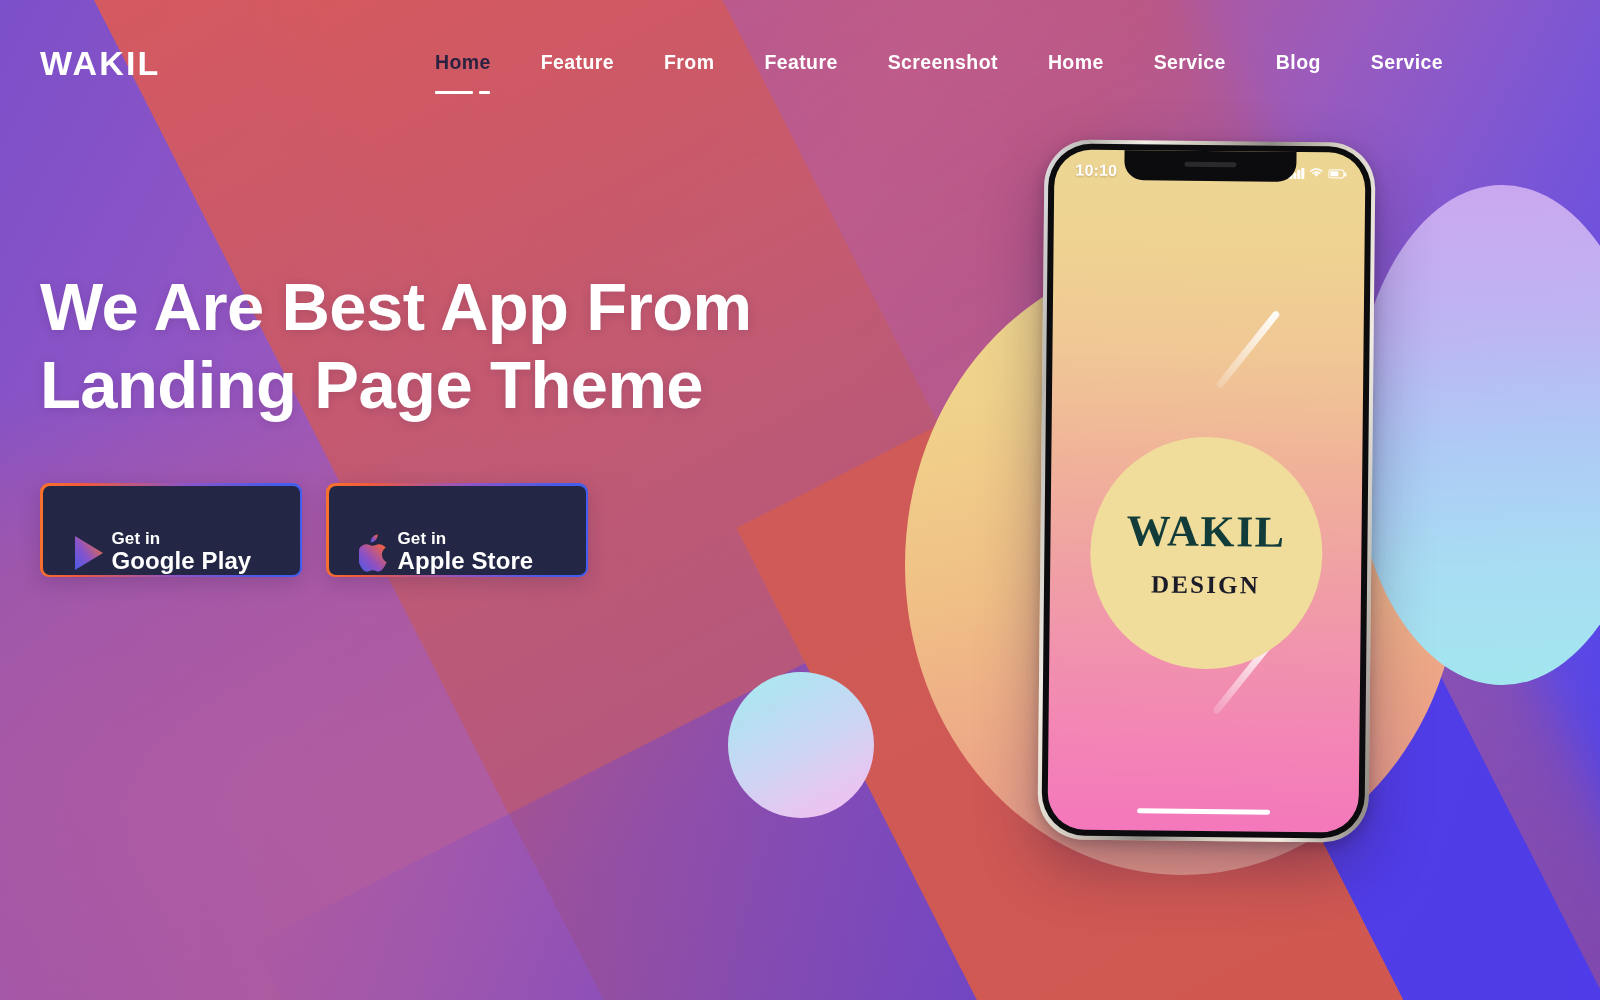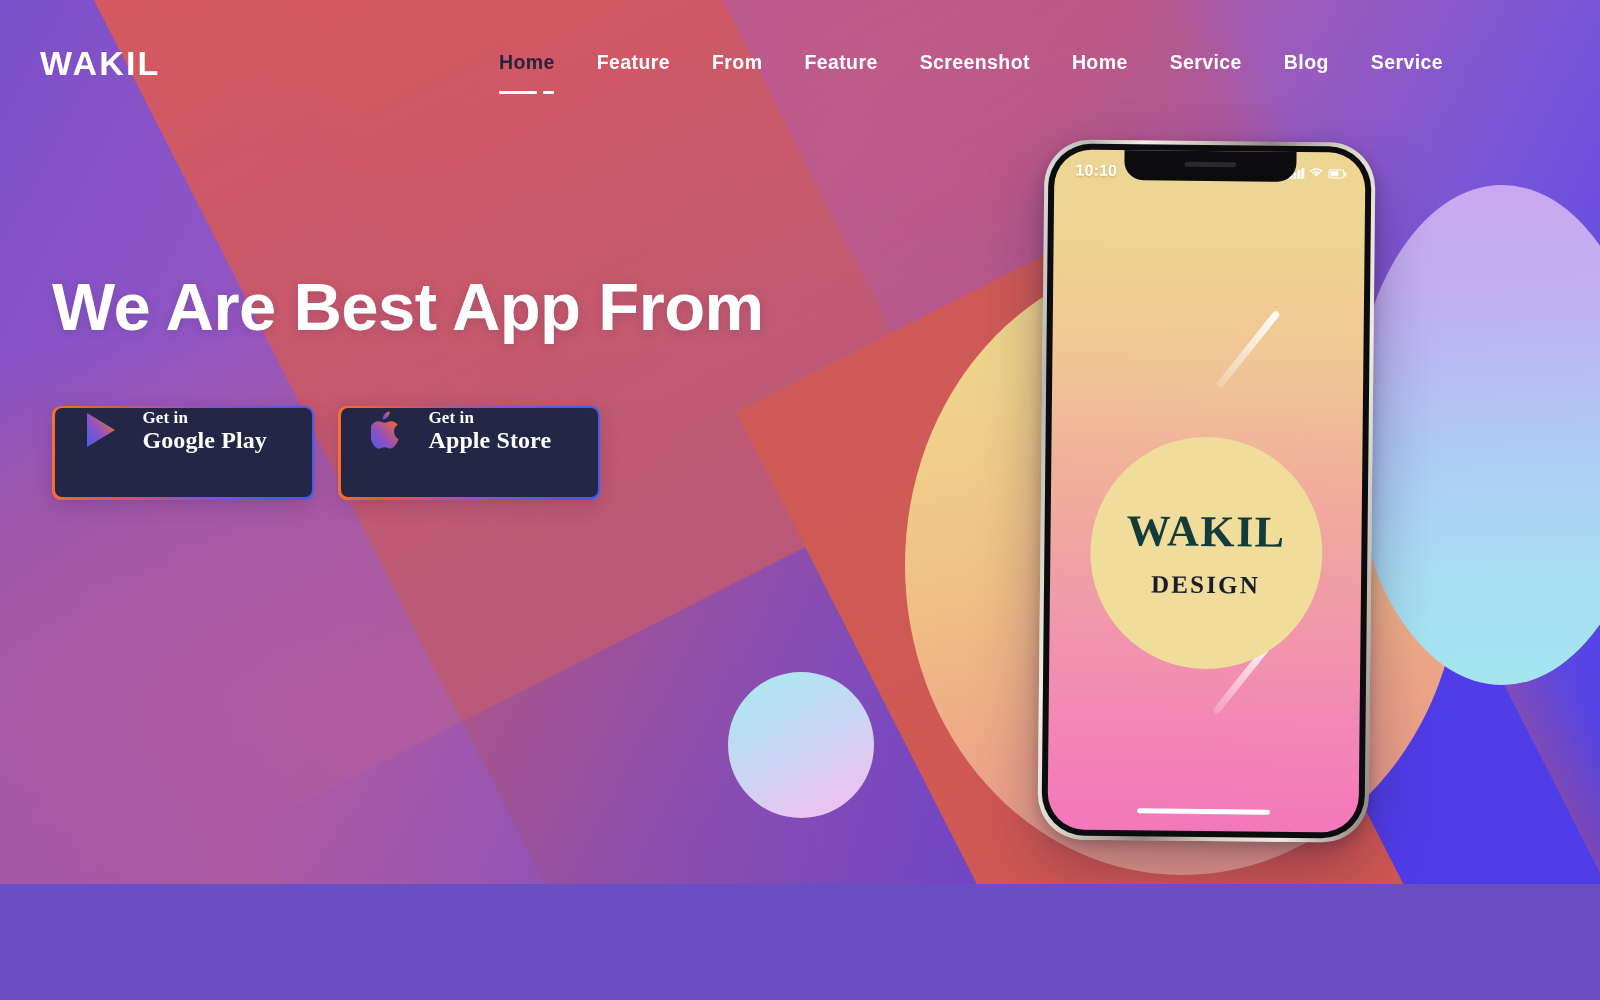--- a/index.html
+++ b/index.html
@@ -6,21 +6,21 @@
   html, body {
     width:1600px; height:1000px;
     overflow:hidden;
     font-family:"Liberation Sans", sans-serif;
     background:#6a4fc4;
   }
 
   
   .stage {
     position:relative;
-    width:1600px; height:884px;
+    width:1600px; height:1000px;
     overflow:hidden;
   }
 
   
   .bg-base {
     position:absolute; inset:0;
     background:
       linear-gradient(118deg,
         #7b4fc9 0%,
         #8b54c6 14%,
@@ -150,21 +150,21 @@
     color:#ffffff;
     font-size:34px;
     font-weight:700;
     letter-spacing:2.2px;
     line-height:1;
     white-space:nowrap;
   }
   .nav {
     margin-left:auto;
     display:flex; align-items:center;
-    gap:8px;
+    gap:16px;
     padding-right:100px;
   }
   .nav-item {
     position:relative;
     color:#ffffff;
     font-size:19.5px;
     font-weight:700;
     letter-spacing:0.4px;
     padding:6px 17px;
     white-space:nowrap;
@@ -176,21 +176,21 @@
     left:17px; bottom:-14px;
     display:flex; align-items:center; gap:6px;
   }
   .nav-underline i { display:block; height:3px; background:#ffffff; border-radius:1px; }
   .nav-underline i.long { width:38px; }
   .nav-underline i.short { width:11px; }
 
   
   .hero {
     position:absolute;
-    left:52px; top:268px;
+    left:40px; top:268px;
     width:830px;
     z-index:30;
   }
   .hero-title {
     color:#ffffff;
     font-size:67px;
     font-weight:700;
     line-height:1.16;
     letter-spacing:-0.6px;
     text-shadow:0 2px 10px rgba(60,25,80,0.18);
@@ -216,24 +216,23 @@
     border-radius:9px;
     padding:2.5px;
     background:linear-gradient(95deg,#f9722b 0%, #ef5a3c 16%, #8d55c9 54%, #4b5be8 84%, #3f5ff0 100%);
     cursor:pointer;
     box-shadow:0 6px 20px rgba(40,20,70,0.20);
   }
   .store-btn .inner {
     width:100%; height:100%;
     border-radius:7px;
     background:#232745;
-    display:flex; align-items:flex-start;
+    display:flex; align-items:flex-end;
     padding-left:26px;
-    gap:22px;
-    font-family:Liberation Serif, serif;
+    gap:3px;
   }
   .store-icon { flex:0 0 auto; width:40px; height:44px; display:flex; align-items:center; justify-content:center; }
   .store-text { line-height:1.12; }
   .store-small {
     color:#ffffff;
     font-size:17px;
     font-weight:700;
     letter-spacing:0.1px;
   }
   .store-big {
@@ -417,20 +416,21 @@
       <div class="nav-item">Home</div>
       <div class="nav-item">Service</div>
       <div class="nav-item">Blog</div>
       <div class="nav-item">Service</div>
     </nav>
   </div>
 
   <div class="hero">
     <h1 class="hero-title">
       <div>We Are Best App From</div>
+      <div>Landing Page Theme</div>
     </h1>
 
     <div class="store-row">
 
       <div class="store-btn">
         <div class="inner">
           <span class="store-icon">
             <svg width="34" height="38" viewBox="0 0 34 38" aria-hidden="true">
               <defs>
                 <linearGradient id="gpGrad" x1="0" y1="1" x2="1" y2="0.15">

